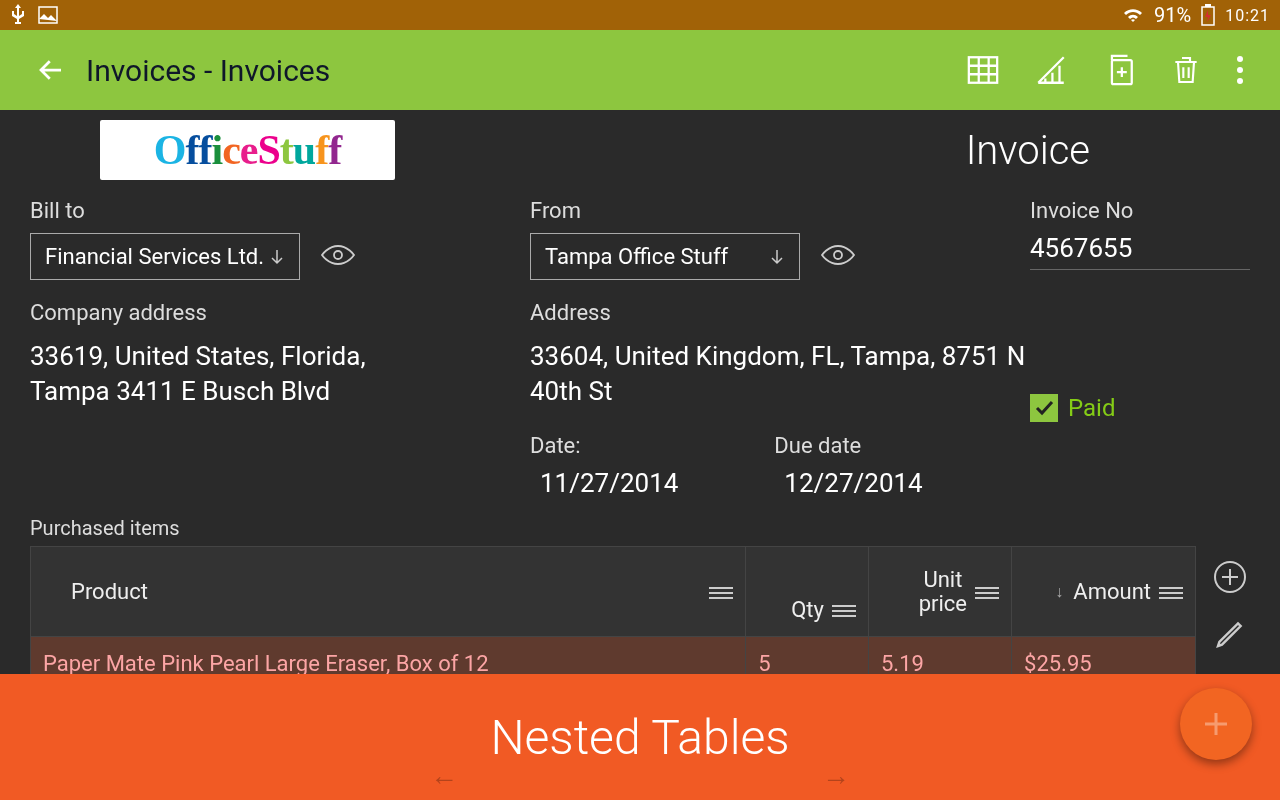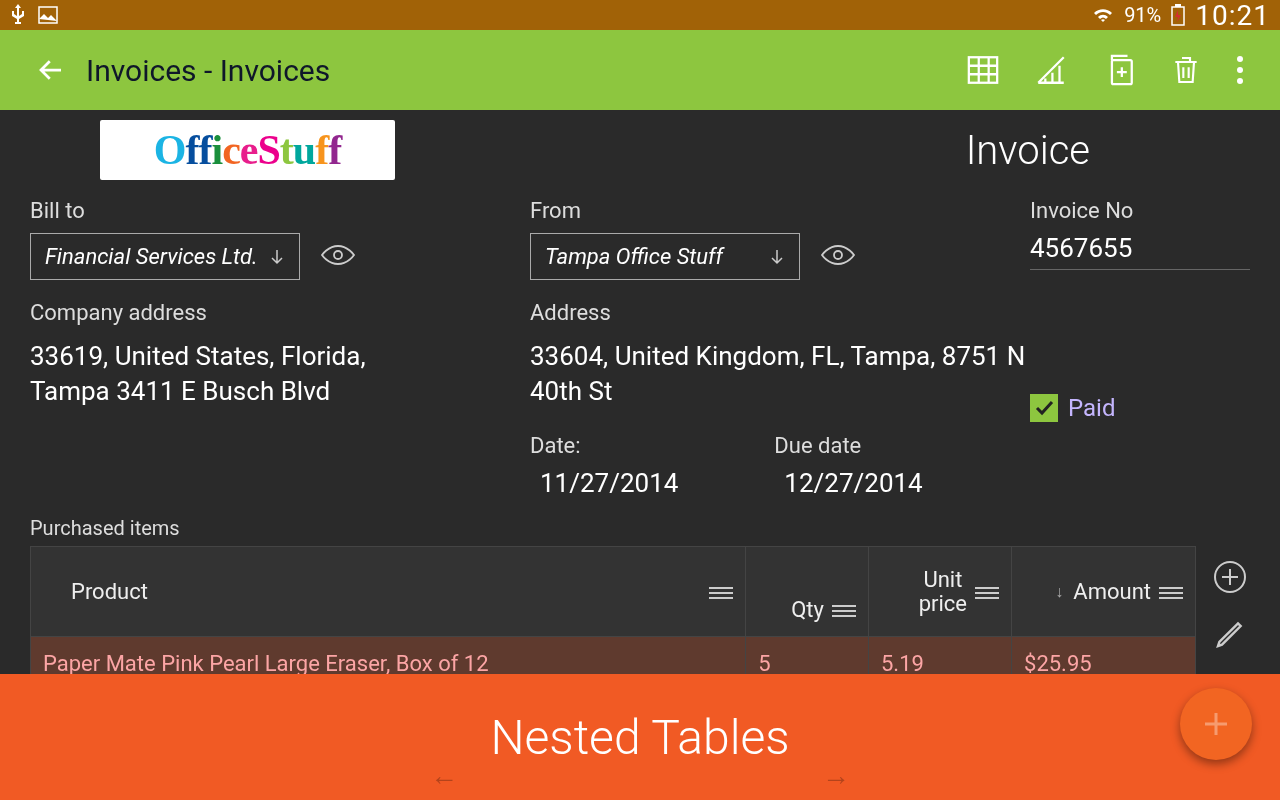--- a/index.html
+++ b/index.html
@@ -3,21 +3,21 @@
 <meta charset="utf-8">
 <style>
   * { margin:0; padding:0; box-sizing:border-box; }
   html,body { width:1280px; height:800px; font-family:"Segoe UI",Roboto,Arial,sans-serif; background:#000; overflow:hidden; }
   body { background:#2a2a2a; color:#ddd; position:relative; }
 
   
   .status-bar { height:30px; background:#a16207; color:#fff; display:flex; align-items:center; padding:0 10px; font-size:20px; }
   .status-left { display:flex; gap:12px; align-items:center; }
   .status-right { margin-left:auto; display:flex; gap:10px; align-items:center; }
-  .status-right .time { font-size:28px; font-weight:400; letter-spacing:1px; }
+  .status-right .time { font-size:16px; font-weight:400; letter-spacing:1px; }
   .stat-icon svg { display:block; }
 
   
   .action-bar { height:80px; background:#8dc63f; display:flex; align-items:center; padding:0 36px; color:#0f172a; }
   .action-bar .back { margin-right:20px; cursor:pointer; }
   .action-bar .title { font-size:30px; font-weight:400; }
   .action-bar .tools { margin-left:auto; display:flex; gap:34px; align-items:center; }
   .action-bar .tools .tool { cursor:pointer; }
   .action-bar svg { display:block; }
 
@@ -25,35 +25,35 @@
   .main { padding:10px 30px 0 30px; }
   .top-row { display:flex; align-items:center; }
   .logo { width:295px; height:60px; background:#fff; border-radius:2px; display:flex; align-items:center; justify-content:center; font-size:42px; font-weight:700; font-family:Georgia,serif; letter-spacing:-1px; margin-left:70px; }
   .logo .o1{color:#1bb4e4;} .logo .f1{color:#064e9e;} .logo .i1{color:#1a8f3c;} .logo .c1{color:#f26522;} .logo .e1{color:#e81e8c;}
   .logo .s2{color:#ec008c;} .logo .t2{color:#8dc63f;} .logo .u2{color:#00a79d;} .logo .f2{color:#f7941d;} .logo .f3{color:#92278f;}
   .invoice-head { margin-left:auto; margin-right:160px; font-size:40px; color:#fff; font-weight:300; }
 
   
   .form-grid { display:grid; grid-template-columns:500px 500px 1fr; column-gap:0; margin-top:18px; }
   .label { font-size:22px; color:#ddd; margin-bottom:10px; }
-  .dropdown-row { display:flex; align-items:center; gap:20px;font-style:italic; }
+  .dropdown-row { display:flex; align-items:center; gap:20px; }
   .dropdown { border:1px solid #aaa; padding:10px 14px; width:270px; display:flex; align-items:center; justify-content:space-between; font-size:22px; color:#fff; cursor:pointer; }
   .eye { cursor:pointer; }
   .invoice-no-val { font-size:26px; color:#fff; border-bottom:1px solid #666; padding-bottom:6px; width:220px; }
 
   .addr-block { margin-top:20px; }
   .addr-label { font-size:22px; color:#ddd; margin-bottom:14px; }
   .addr-text { font-size:26px; color:#fff; line-height:1.35; }
 
   .date-row { display:flex; gap:96px; margin-top:24px; align-items:flex-end; }
   .date-col .date-label { font-size:22px; color:#ddd; }
   .date-col .date-val { font-size:26px; color:#fff; margin-top:10px; margin-left:10px; }
   .paid-col { margin-left:auto; display:flex; align-items:center; gap:10px; margin-top:4px; }
   .paid-col .chk { width:28px; height:28px; background:#8dc63f; display:flex; align-items:center; justify-content:center; }
-  .paid-col .lbl { font-size:24px; color:#c4b5fd;text-align:center; }
+  .paid-col .lbl { font-size:24px; color:#84cc16;text-align:center; }
 
   
   .purch-label { font-size:20px; margin-top:18px; }
   .table-wrap { display:flex; gap:14px; margin-top:6px; }
   table.items { border-collapse:collapse; flex:1; }
   table.items th { background:#333; font-weight:400; font-size:22px; color:#eee; padding:14px 12px; border:1px solid #444; text-align:left; position:relative; }
   table.items th.center { text-align:center; }
   table.items th .hdr-inner { display:flex; align-items:center; justify-content:space-between; gap:8px; }
   table.items th.stack .hdr-inner .txt { text-align:center; line-height:1.1; }
   table.items td { font-size:22px; padding:14px 12px; border:1px solid #444; color:#fca5a5; }

